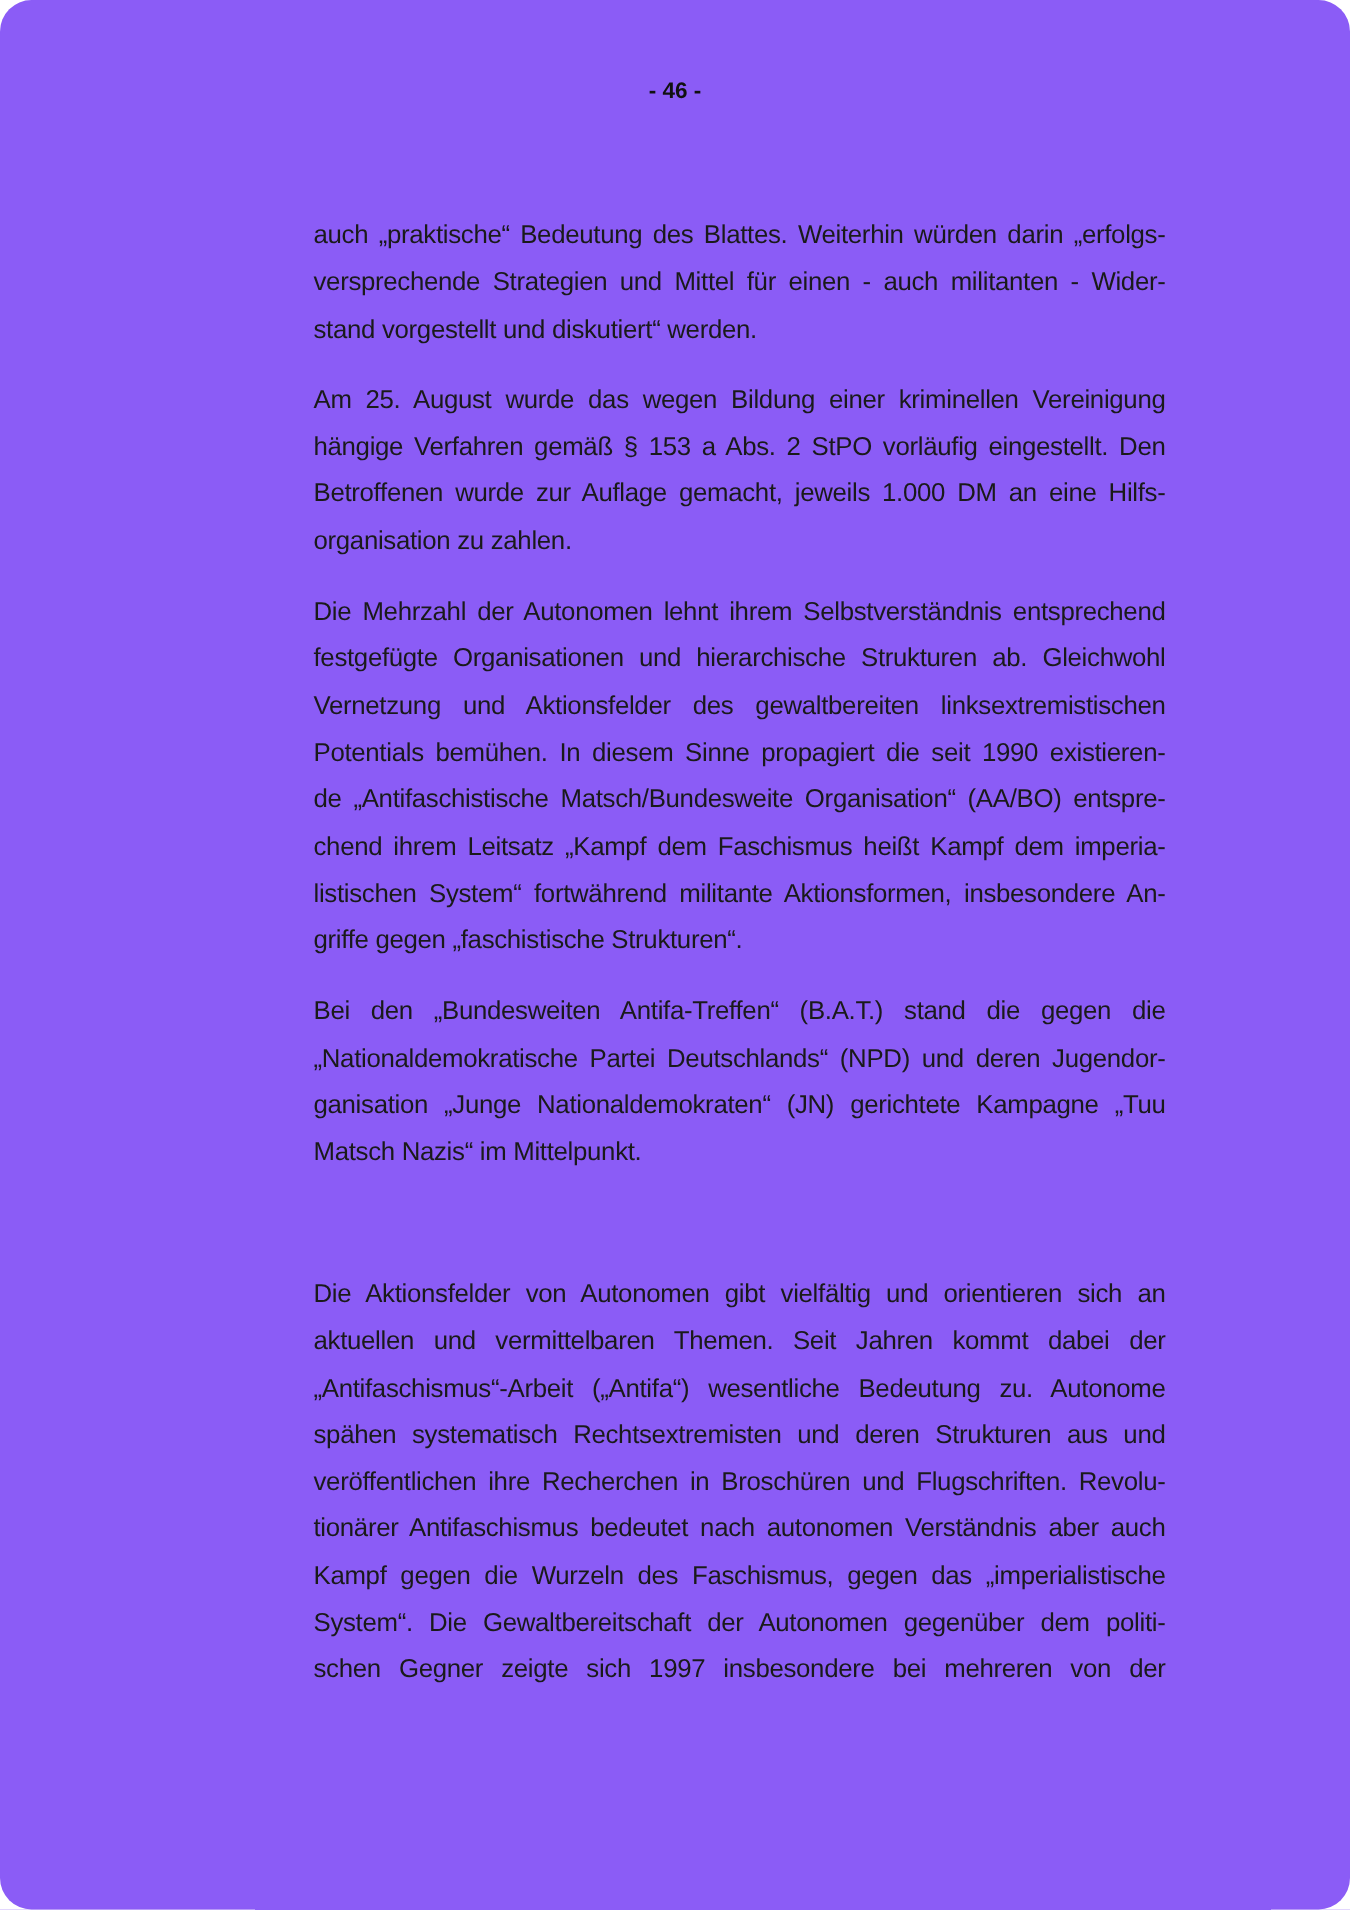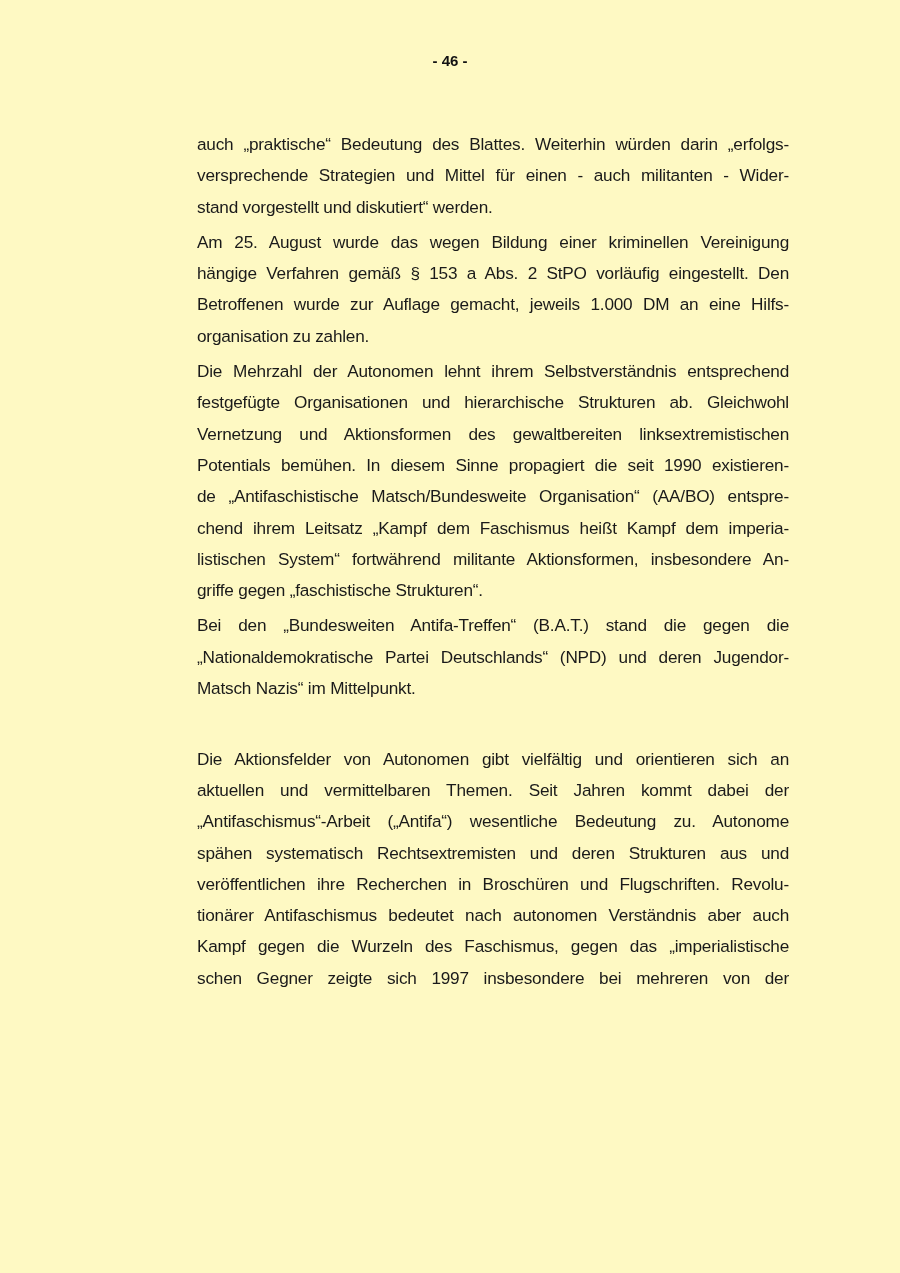--- a/index.html
+++ b/index.html
@@ -1,29 +1,30 @@
 <!DOCTYPE html>
 <html><head>
   <meta charset="utf-8">
   <style>
     html, body { margin: 0; padding: 0; background: #ffffff; }
     body { width: 900px; height: 1273px; position: relative; overflow: hidden; }
     .page {
       position: absolute; left: 0; top: 0; width: 900px; height: 1273px;
-      background: #fef9c3; color: #1a1a1a;
+      background: #8b5cf6; color: #1a1a1a;
       font-family: "Liberation Sans", sans-serif;
+      border-radius: 21px;
     }
     .page-number {
       position: absolute; top: 52px; left: 0; width: 900px;
       text-align: center; font-size: 15px; font-weight: bold; color: #111;
     }
     .body {
       position: absolute; left: 193px; top: 125px; width: 600px;
     }
-    .para { margin: 4px; }
+    .para { margin: 16px; }
     .line {
       display: block; height: 31.3px; line-height: 31.3px;
       font-size: 17.2px; white-space: nowrap;
       text-align: justify; text-align-last: justify;
       letter-spacing: -0.2px;
     }
     .line.last { text-align-last: left; }
     .gap { height: 31.3px; }
   </style>
 </head>
@@ -43,41 +44,43 @@
     <div class="para">
       <span class="line">Am 25. August wurde das wegen Bildung einer kriminellen Vereinigung</span>
       <span class="line">hängige Verfahren gemäß § 153 a Abs. 2 StPO vorläufig eingestellt. Den</span>
       <span class="line">Betroffenen wurde zur Auflage gemacht, jeweils 1.000 DM an eine Hilfs-</span>
       <span class="line last">organisation zu zahlen.</span>
     </div>
 
     <div class="para">
       <span class="line">Die Mehrzahl der Autonomen lehnt ihrem Selbstverständnis entsprechend</span>
       <span class="line">festgefügte Organisationen und hierarchische Strukturen ab. Gleichwohl</span>
-      <span class="line">Vernetzung und Aktionsformen des gewaltbereiten linksextremistischen</span>
+      <span class="line">Vernetzung und Aktionsfelder des gewaltbereiten linksextremistischen</span>
       <span class="line">Potentials bemühen. In diesem Sinne propagiert die seit 1990 existieren-</span>
       <span class="line">de „Antifaschistische Matsch/Bundesweite Organisation“ (AA/BO) entspre-</span>
       <span class="line">chend ihrem Leitsatz „Kampf dem Faschismus heißt Kampf dem imperia-</span>
       <span class="line">listischen System“ fortwährend militante Aktionsformen, insbesondere An-</span>
       <span class="line last">griffe gegen „faschistische Strukturen“.</span>
     </div>
 
     <div class="para">
       <span class="line">Bei den „Bundesweiten Antifa-Treffen“ (B.A.T.) stand die gegen die</span>
       <span class="line">„Nationaldemokratische Partei Deutschlands“ (NPD) und deren Jugendor-</span>
+      <span class="line">ganisation „Junge Nationaldemokraten“ (JN) gerichtete Kampagne „Tuu</span>
       <span class="line last">Matsch Nazis“ im Mittelpunkt.</span>
     </div>
 
     <div class="gap"></div>
 
     <div class="para">
       <span class="line">Die Aktionsfelder von Autonomen gibt vielfältig und orientieren sich an</span>
       <span class="line">aktuellen und vermittelbaren Themen. Seit Jahren kommt dabei der</span>
       <span class="line">„Antifaschismus“-Arbeit („Antifa“) wesentliche Bedeutung zu. Autonome</span>
       <span class="line">spähen systematisch Rechtsextremisten und deren Strukturen aus und</span>
       <span class="line">veröffentlichen ihre Recherchen in Broschüren und Flugschriften. Revolu-</span>
       <span class="line">tionärer Antifaschismus bedeutet nach autonomen Verständnis aber auch</span>
       <span class="line">Kampf gegen die Wurzeln des Faschismus, gegen das „imperialistische</span>
+      <span class="line">System“. Die Gewaltbereitschaft der Autonomen gegenüber dem politi-</span>
       <span class="line">schen Gegner zeigte sich 1997 insbesondere bei mehreren von der</span>
     </div>
 
   </div>
 </div>
 
 </body></html>

